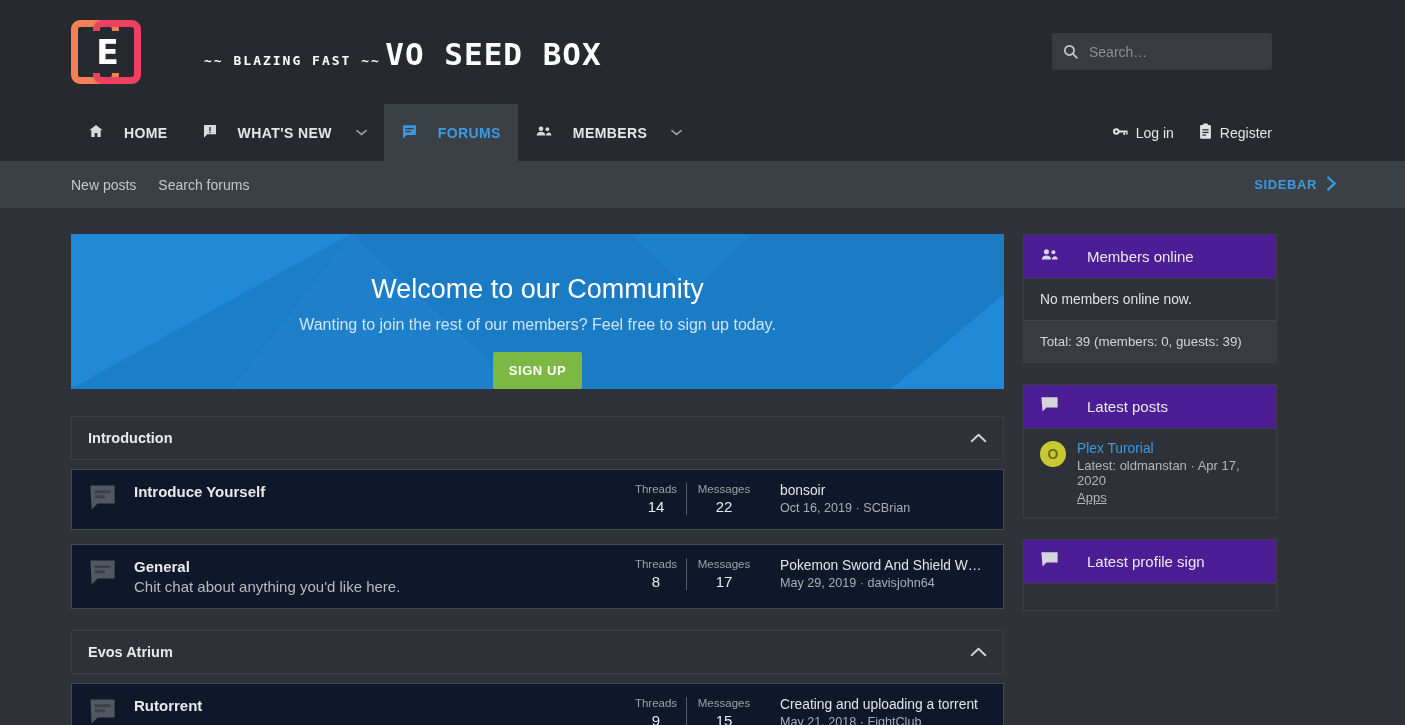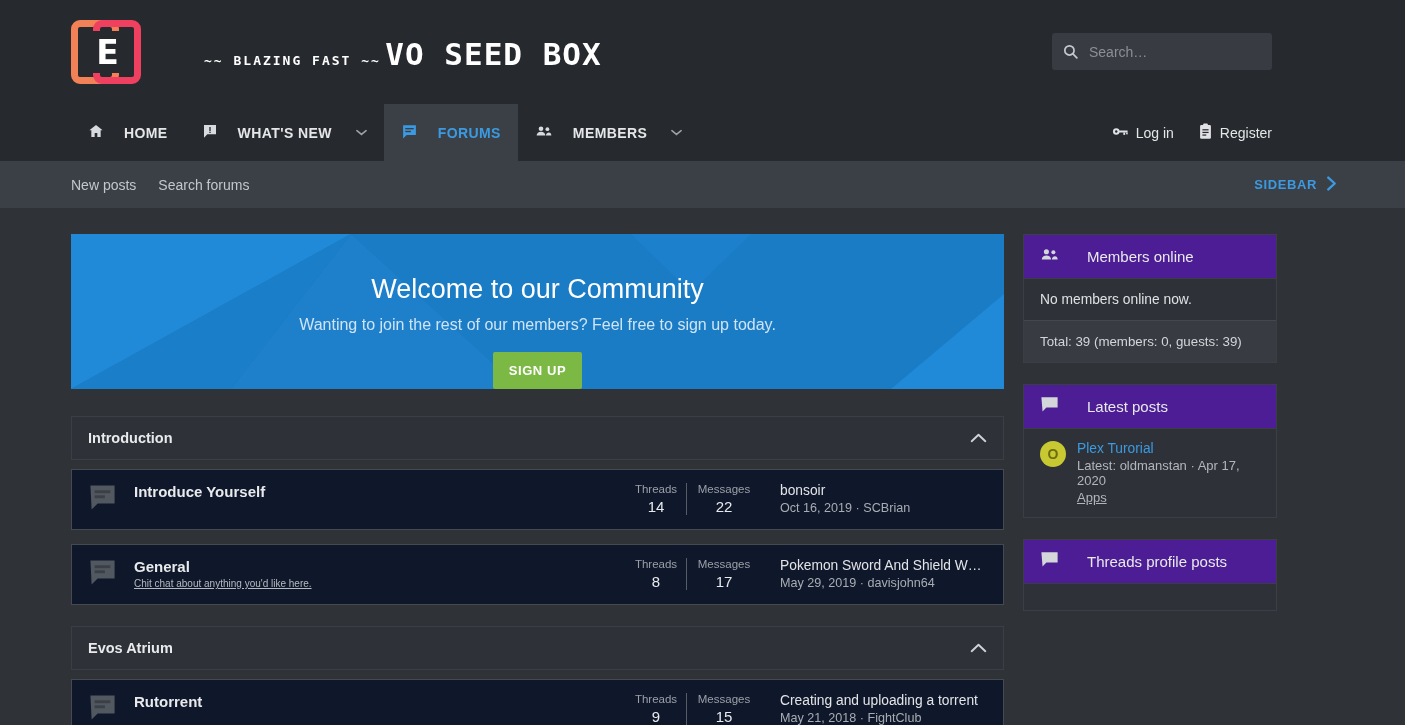--- a/index.html
+++ b/index.html
@@ -232,22 +232,21 @@
   .node-icon { margin-right: 17px; display: flex; flex: none; }
   .node-main { flex: 1; min-width: 0; }
   .node-title {
     color: #e8eaec;
     font-size: 15px;
     font-weight: 700;
     margin-bottom: 3px;
   }
   .node-desc {
     color: #b6bac0;
-    font-size: 10px;
-    text-decoration: underline;
+    font-size: 15px;
   }
   .node-stats {
     display: flex;
     flex: none;
     margin-right: 22px;
   }
   .stat {
     width: 68px;
     text-align: center;
     position: relative;
@@ -634,18 +633,18 @@
       </div>
     </div>
 
     <div class="side-block">
       <div class="side-head">
         <span>
           <svg width="19" height="17" viewBox="0 0 24 22" fill="#d4d7da">
             <path d="M1.5 1.5h21v13.5H8l-5 5z"></path>
           </svg>
         </span>
-        <span class="side-head-title">Threads profile posts</span>
+        <span class="side-head-title">Latest profile sign</span>
       </div>
       <div class="side-row" style="height:26px;"></div>
     </div>
   </div>
 </div>
 
 </body></html>

